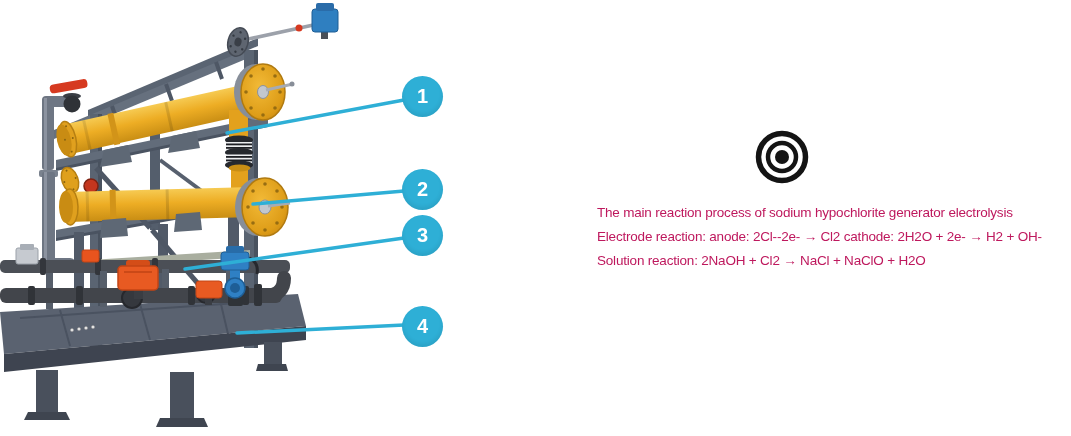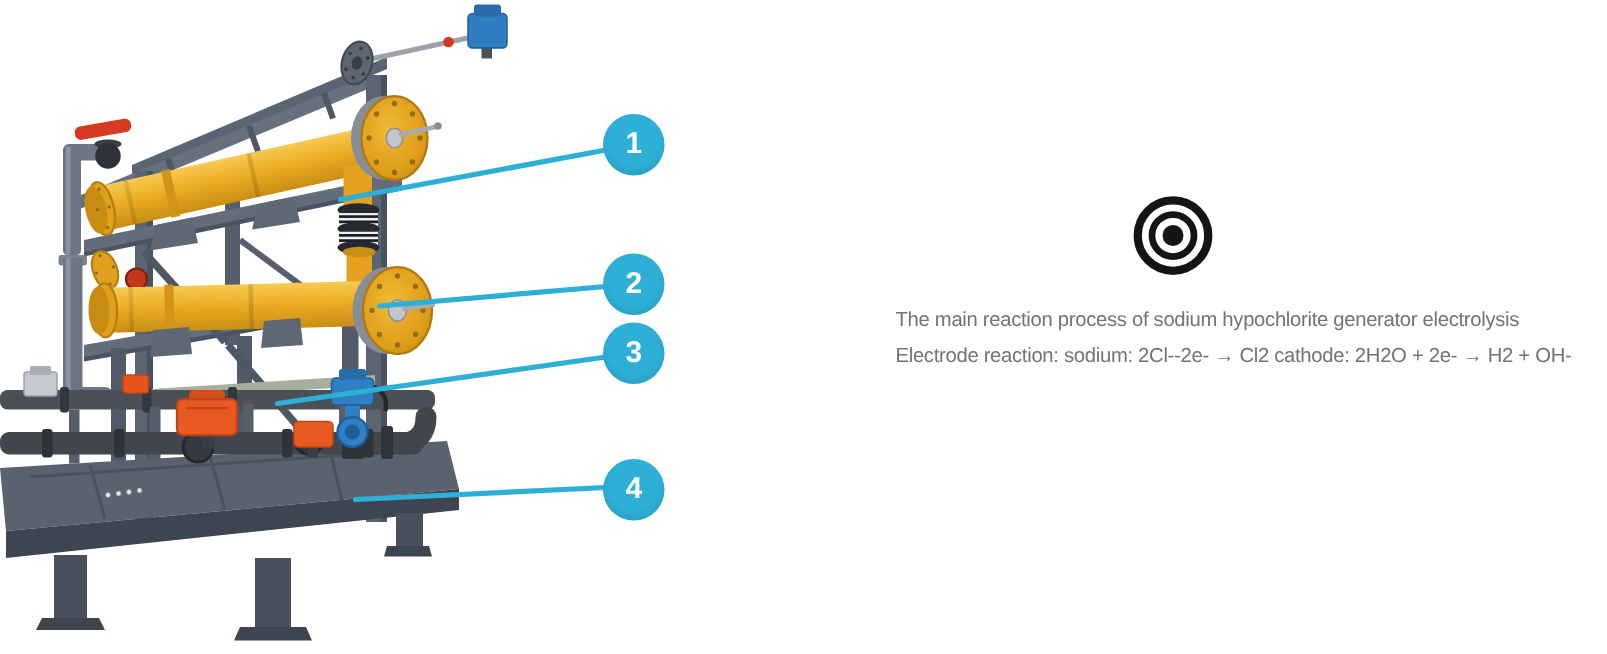--- a/index.html
+++ b/index.html
@@ -273,18 +273,19 @@
   <div class="callout" style="left: 402px; top: 169px; background: rgb(46, 175, 214);">2</div>
   <div class="callout" style="left: 402px; top: 215px; background: rgb(46, 175, 214);">3</div>
   <div class="callout" style="left: 402px; top: 306px; background: rgb(46, 175, 214);">4</div>
 
   <svg class="abs" style="left:753px;top:128px" width="58" height="58" viewBox="0 0 58 58">
     <circle cx="29" cy="29" r="23.5" fill="none" stroke-width="5.5" stroke="#141414"></circle>
     <circle cx="29" cy="29" r="14" fill="none" stroke-width="4.5" stroke="#141414"></circle>
     <circle cx="29" cy="29" r="7" fill="#141414"></circle>
   </svg>
 
-  <div id="info-text" style="color: #737373;">
+  <div id="info-text" style="color: #be185d;">
     <div class="line">The main reaction process of sodium hypochlorite generator electrolysis</div>
-    <div class="line">Electrode reaction: sodium: 2Cl--2e- → Cl2 cathode: 2H2O + 2e- → H2 + OH-</div>
+    <div class="line">Electrode reaction: anode: 2Cl--2e- → Cl2 cathode: 2H2O + 2e- → H2 + OH-</div>
+    <div class="line">Solution reaction: 2NaOH + Cl2 → NaCl + NaClO + H2O</div>
   </div>
 
 </div>
 
 </body></html>

